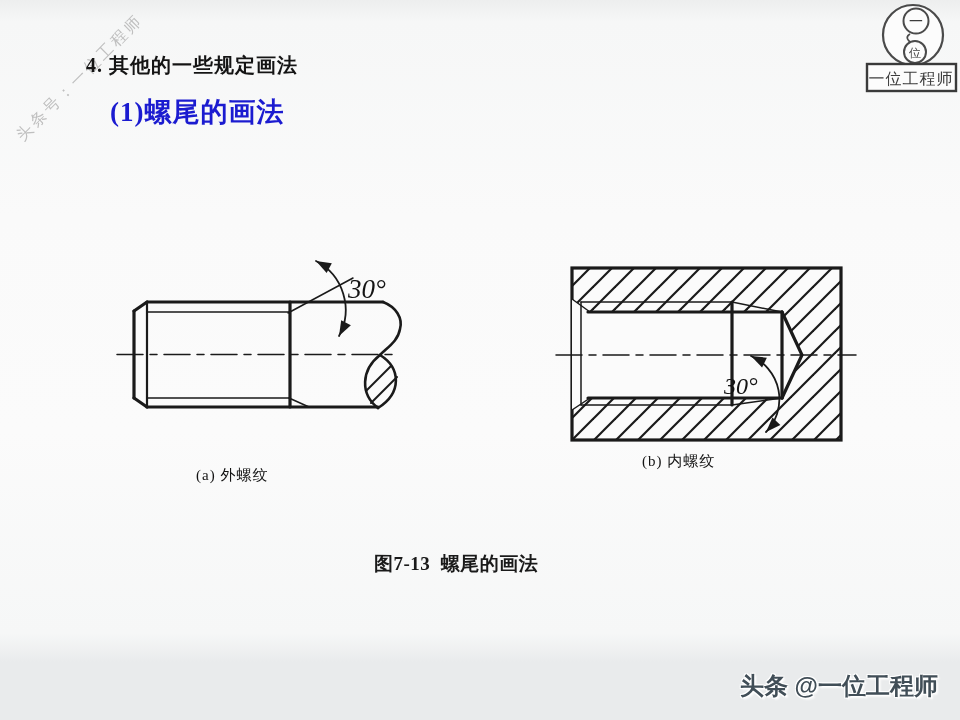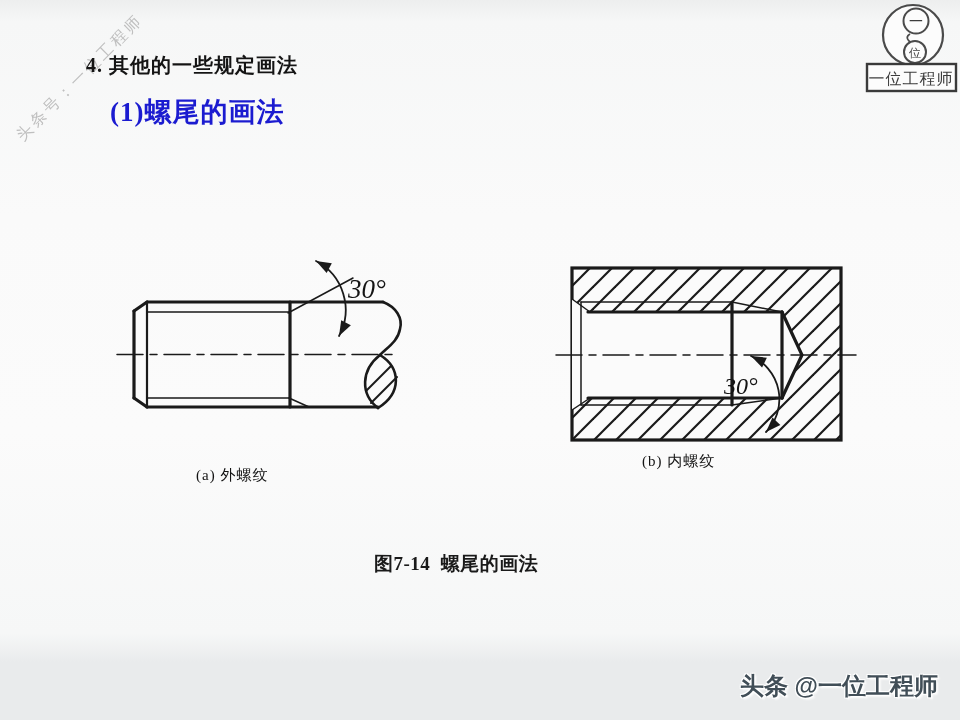--- a/index.html
+++ b/index.html
@@ -46,21 +46,21 @@
 </head>
 <body>
 
 <div class="abs" id="watermark">头条号：一位工程师</div>
 
 <div class="abs" id="title-line1">4. 其他的一些规定画法</div>
 <div class="abs" id="title-line2">(1)螺尾的画法</div>
 
 <div class="abs sub-caption" id="caption-a">(a) 外螺纹</div>
 <div class="abs sub-caption" id="caption-b">(b) 内螺纹</div>
-<div class="abs" id="fig-caption">图7-14  螺尾的画法</div>
+<div class="abs" id="fig-caption">图7-13  螺尾的画法</div>
 
 <div class="abs" id="brand-footer">头条 @一位工程师</div>
 
 <svg class="abs" style="left:0;top:0" width="960" height="720" viewBox="0 0 960 720">
   <defs>
     <pattern id="hatch" width="22" height="22" patternUnits="userSpaceOnUse">
       <line x1="0" y1="22" x2="22" y2="0" stroke="#1a1a1a" stroke-width="2.2"></line>
       <line x1="-11" y1="11" x2="11" y2="-11" stroke="#1a1a1a" stroke-width="2.2"></line>
       <line x1="11" y1="33" x2="33" y2="11" stroke="#1a1a1a" stroke-width="2.2"></line>
     </pattern>

